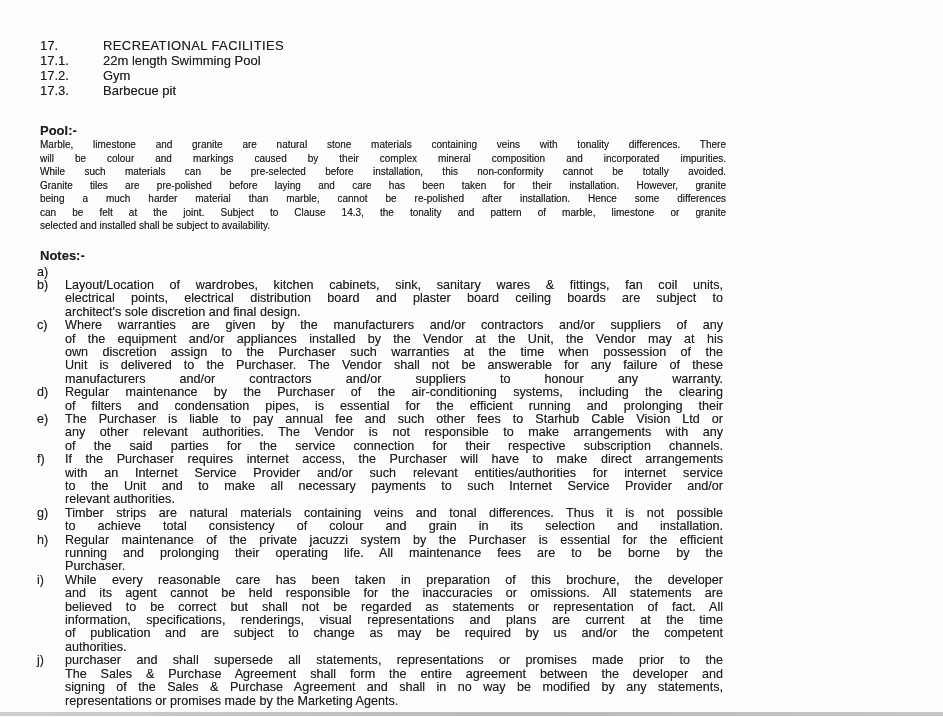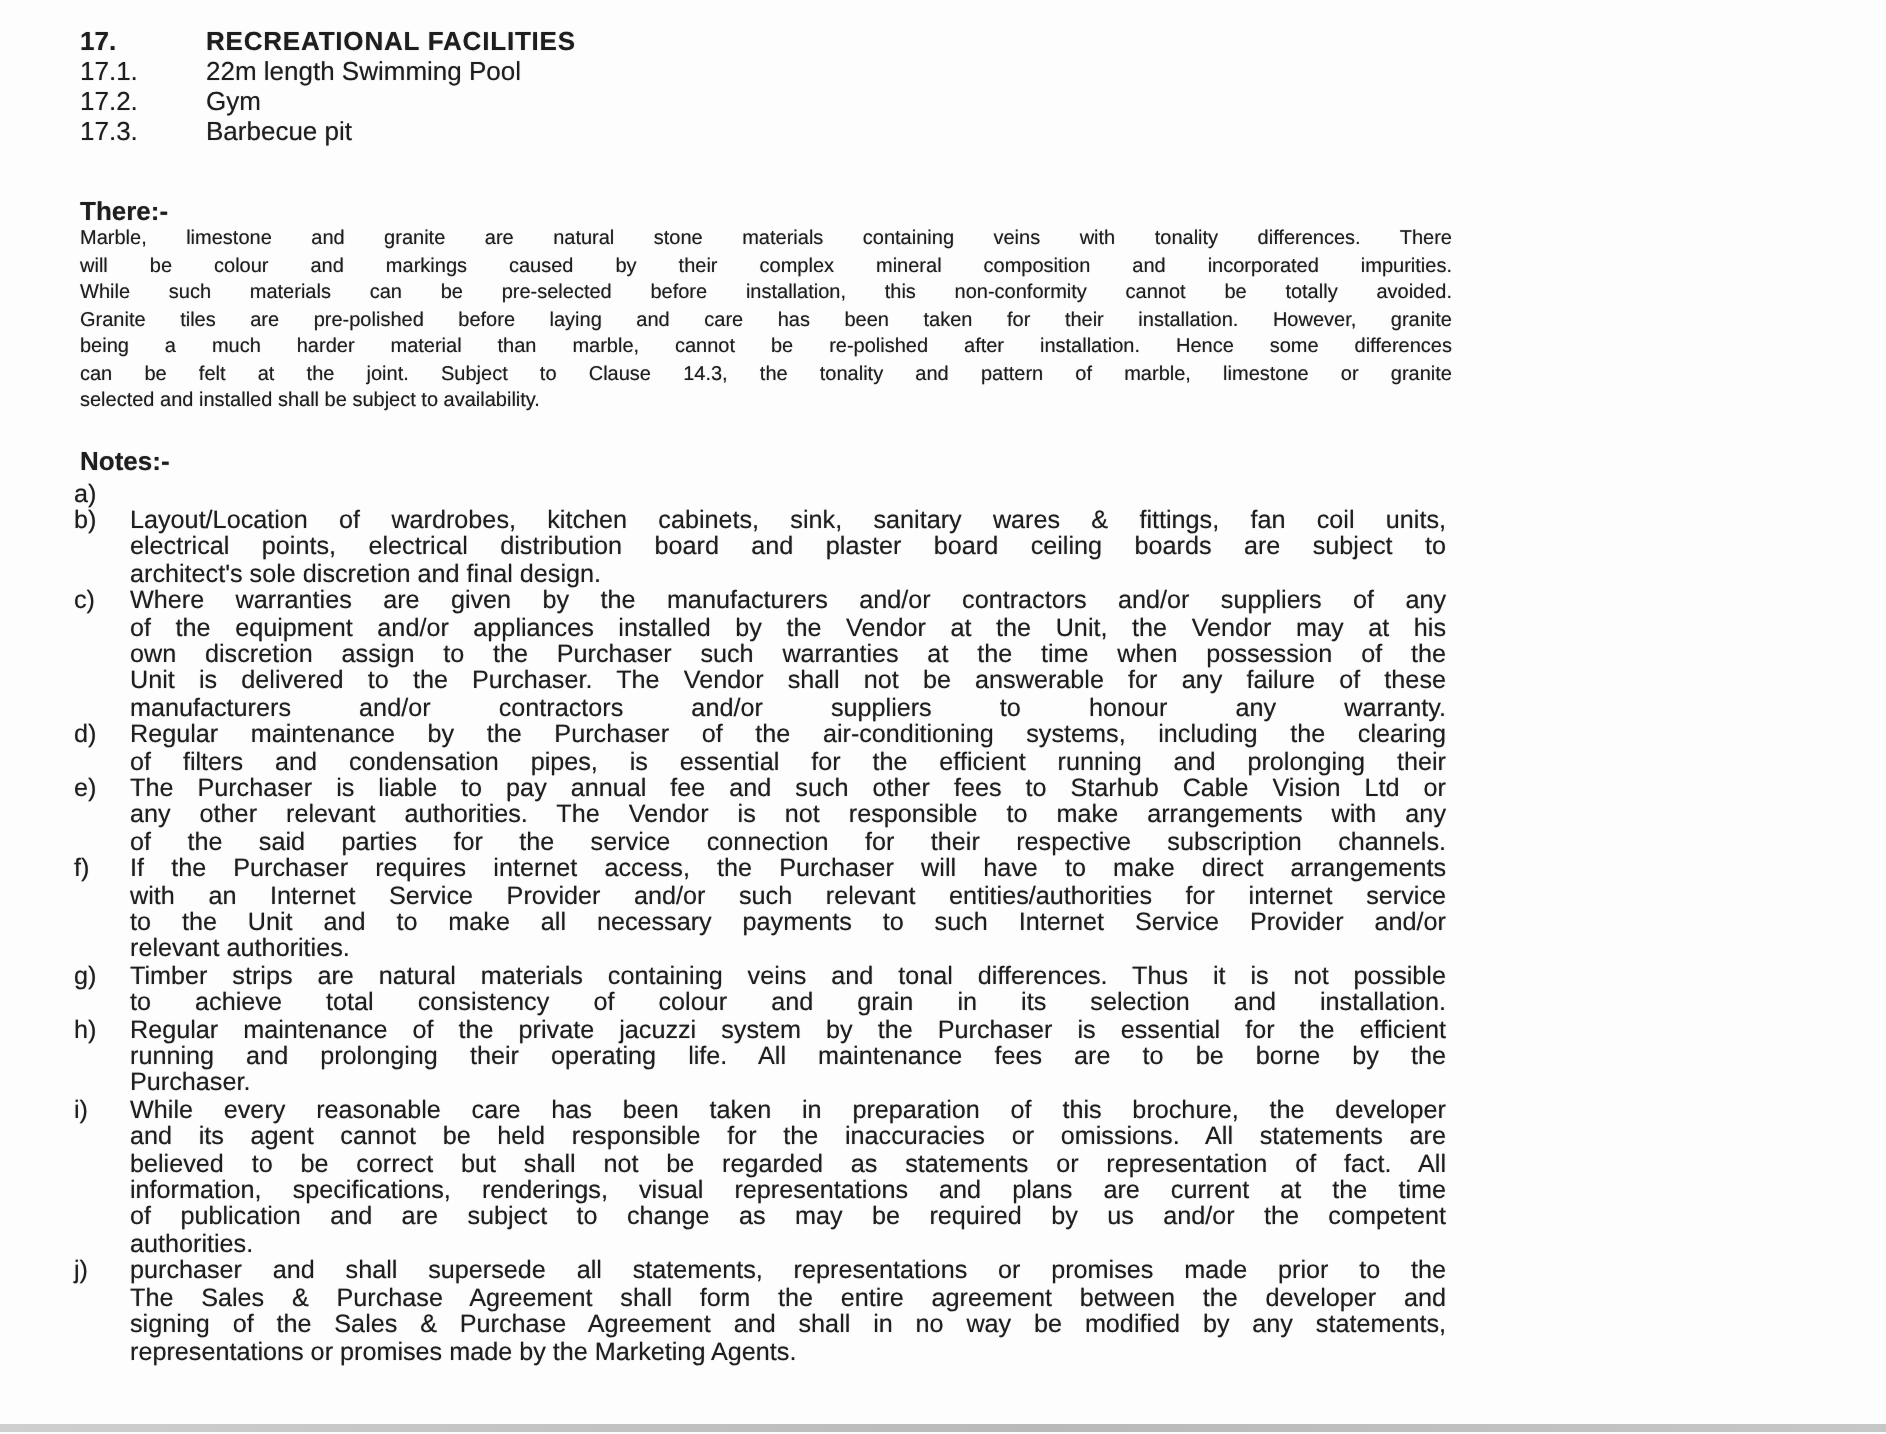--- a/index.html
+++ b/index.html
@@ -13,21 +13,21 @@
   .page {
     position: relative;
     width: 943px; height: 717px;
     padding: 13px 0 0 40px;
     box-sizing: border-box;
     text-shadow: 0 0 0.5px rgba(30,30,30,0.55);
   }
   .sec { font-size: 13px; }
   .sec .row { display: flex; line-height: 15px; }
   .sec .num { width: 63px; flex: 0 0 63px; }
-  .bold { font-weight: bold; }
+  .bold { font-weight: normal; margin-top: 25px; }
   .sec .title { letter-spacing: 0.4px; }
   .heading { font-size: 13px; font-weight: bold; line-height: 15px; }
   .note-block { margin-top: 25px; }
   .para {
     width: 686px;
     font-size: 10px;
     line-height: 13.5px;
   }
   .tline { text-align: justify; text-align-last: justify; }
   .tline.last { text-align-last: left; }
@@ -68,21 +68,21 @@
       <span class="num">17.2.</span>
       <span>Gym</span>
     </div>
     <div class="row">
       <span class="num">17.3.</span>
       <span>Barbecue pit</span>
     </div>
   </div>
 
   <div class="note-block">
-    <div class="heading">There:-</div>
+    <div class="heading">Pool:-</div>
     <div class="para">
         <div class="tline">Marble, limestone and granite are natural stone materials containing veins with tonality differences. There</div>
         <div class="tline">will be colour and markings caused by their complex mineral composition and incorporated impurities.</div>
         <div class="tline">While such materials can be pre-selected before installation, this non-conformity cannot be totally avoided.</div>
         <div class="tline">Granite tiles are pre-polished before laying and care has been taken for their installation.  However, granite</div>
         <div class="tline">being a much harder material than marble, cannot be re-polished after installation.  Hence some differences</div>
         <div class="tline">can be felt at the joint. Subject to Clause 14.3, the tonality and pattern of marble, limestone or granite</div>
         <div class="tline last">selected and installed shall be subject to availability.</div>
       </div>
   </div>

